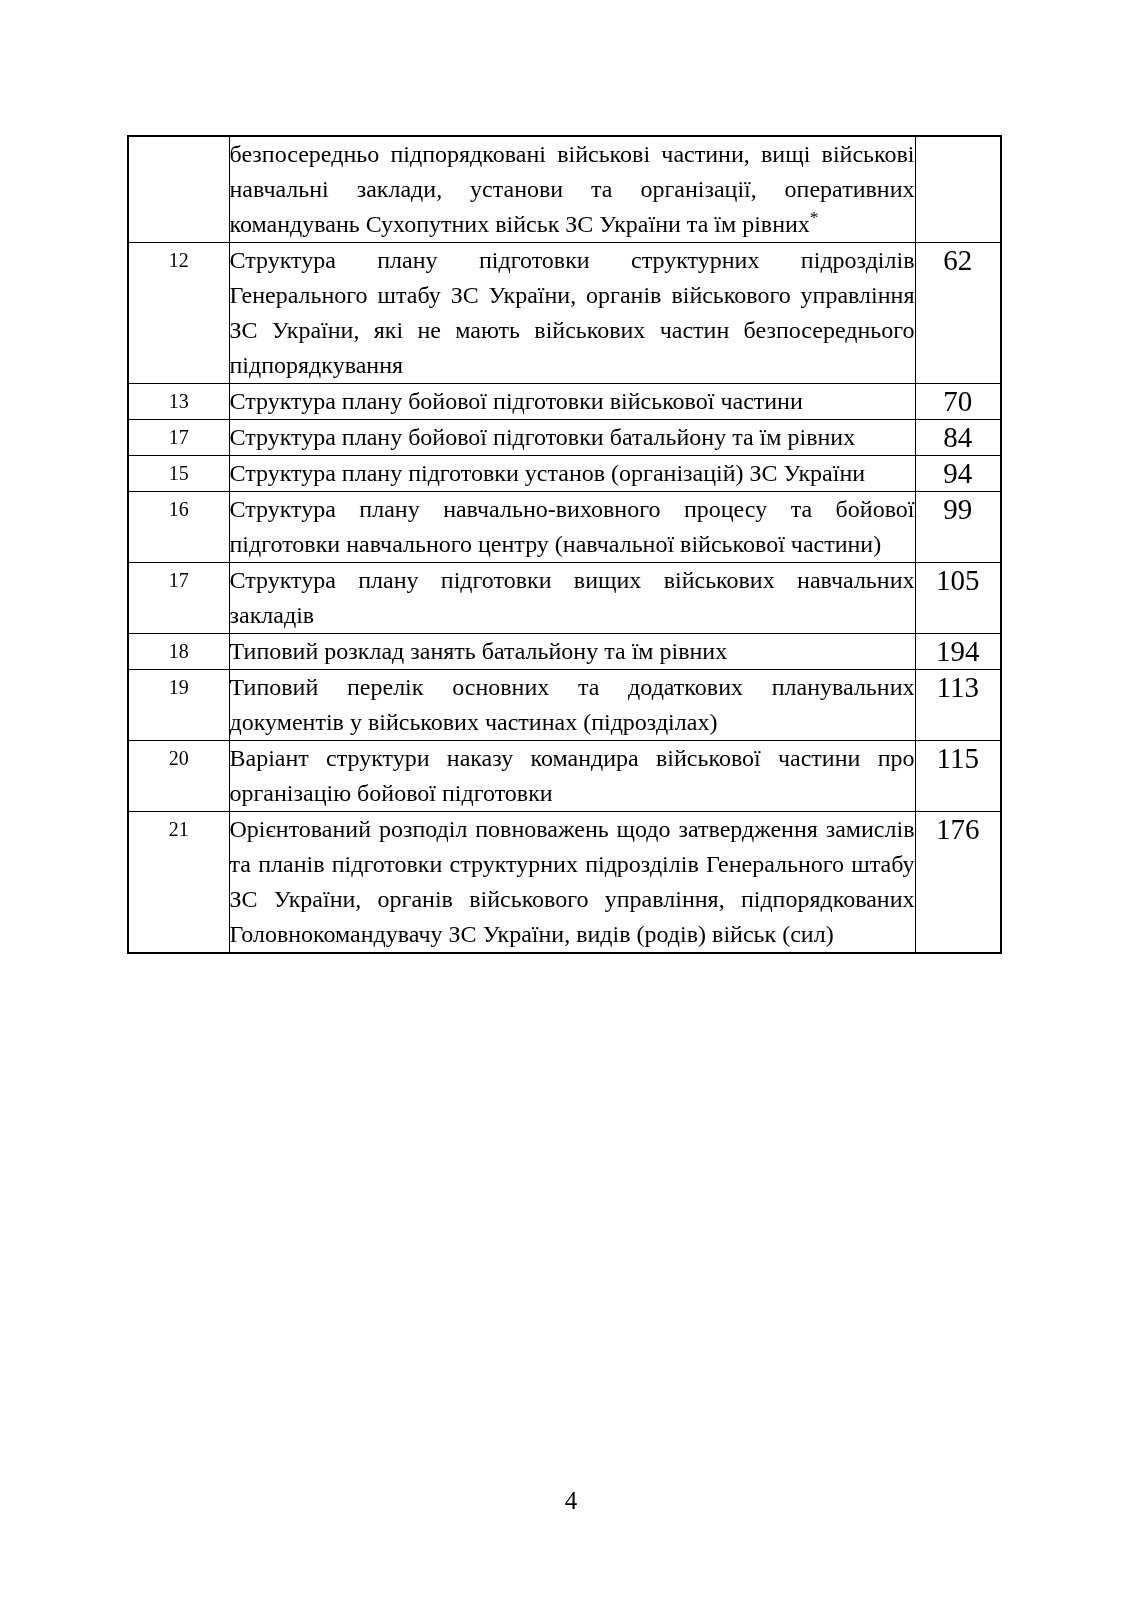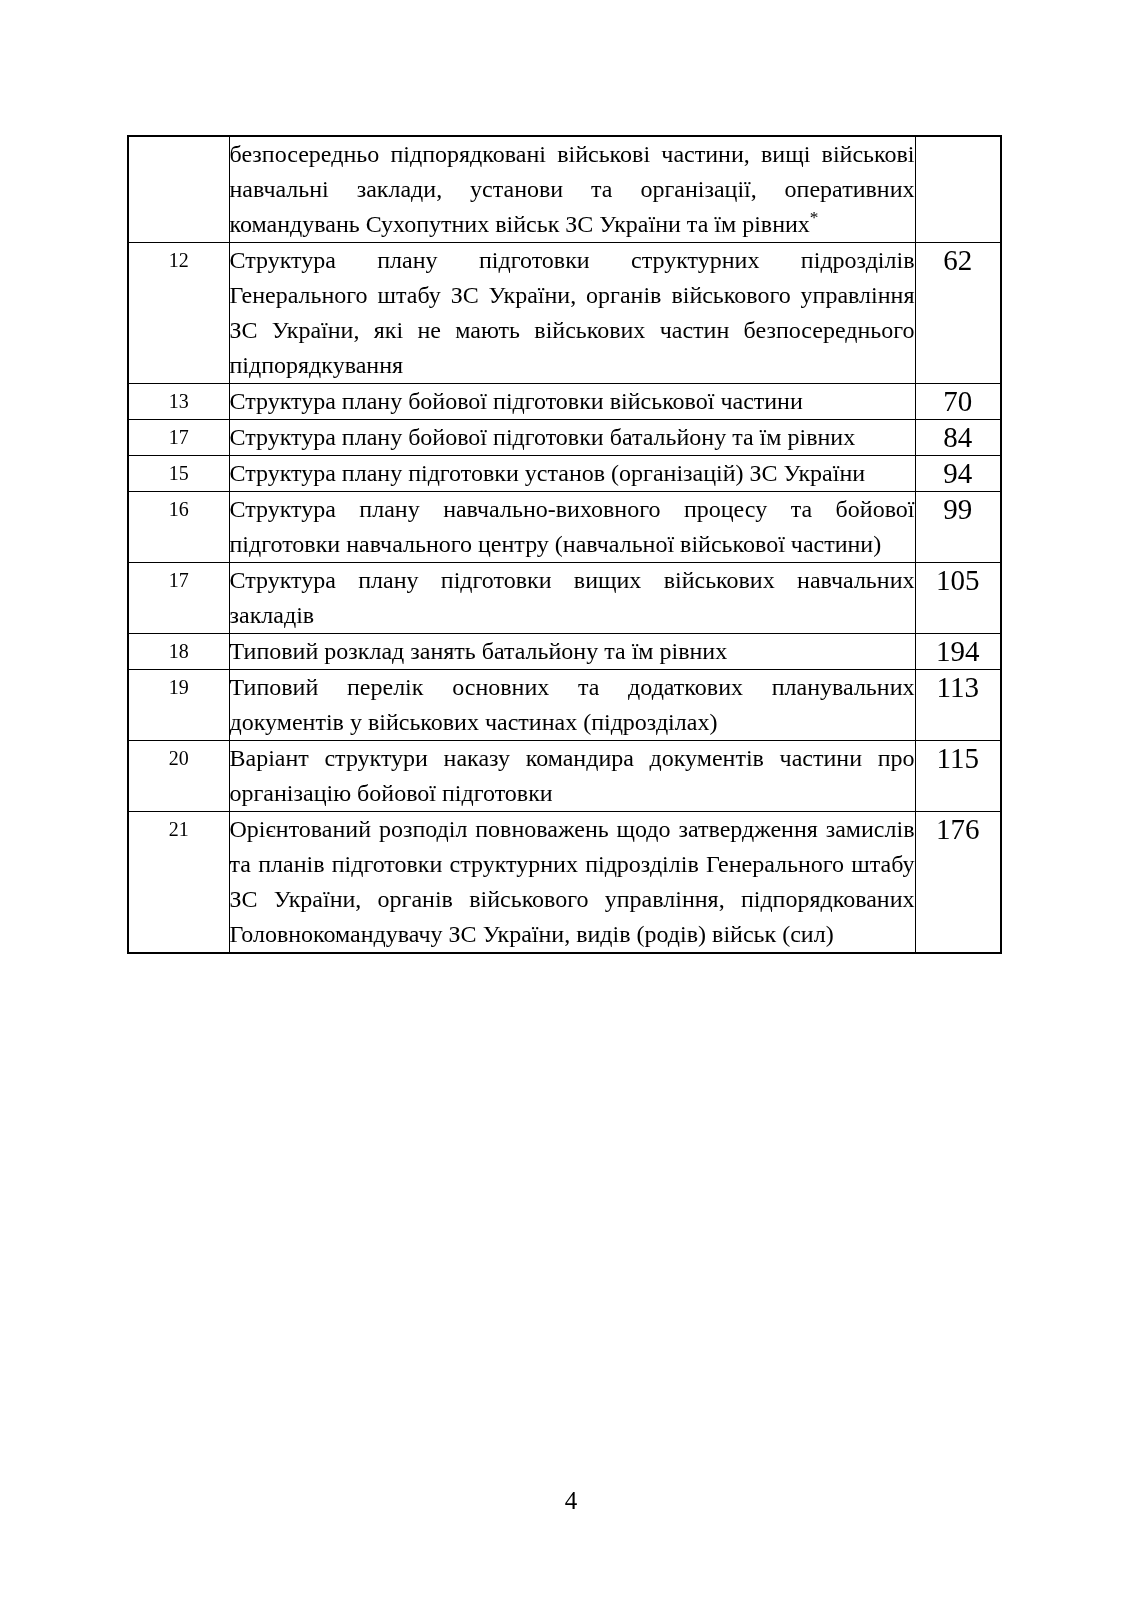--- a/index.html
+++ b/index.html
@@ -146,21 +146,21 @@
           <td class="cell-title single"><span>Типовий розклад занять батальйону та їм рівних</span></td>
           <td class="cell-page outer-right">194</td>
         </tr>
         <tr>
           <td class="cell-num outer-left">19</td>
           <td class="cell-title"><span>Типовий перелік основних та додаткових планувальних документів у військових частинах (підрозділах)</span></td>
           <td class="cell-page outer-right">113</td>
         </tr>
         <tr>
           <td class="cell-num outer-left">20</td>
-          <td class="cell-title"><span>Варіант структури наказу командира документів частини про організацію бойової підготовки</span></td>
+          <td class="cell-title"><span>Варіант структури наказу командира військової частини про організацію бойової підготовки</span></td>
           <td class="cell-page outer-right">115</td>
         </tr>
         <tr>
           <td class="cell-num outer-left outer-bottom">21</td>
           <td class="cell-title outer-bottom"><span>Орієнтований розподіл повноважень щодо затвердження замислів  та планів підготовки структурних підрозділів Генерального штабу ЗС України, органів військового управління, підпорядкованих Головнокомандувачу ЗС України, видів (родів) військ (сил)</span></td>
           <td class="cell-page outer-right outer-bottom">176</td>
         </tr>
       </tbody>
   </table>
 

